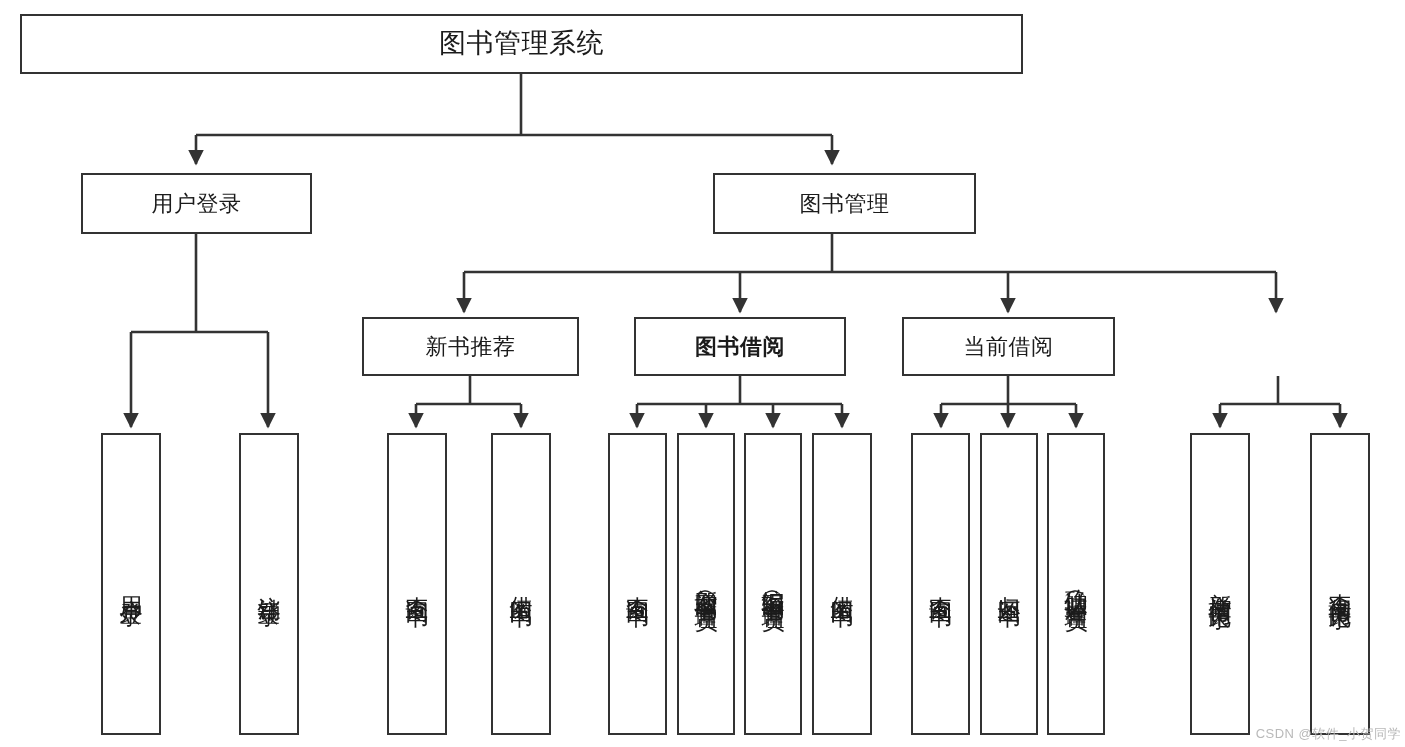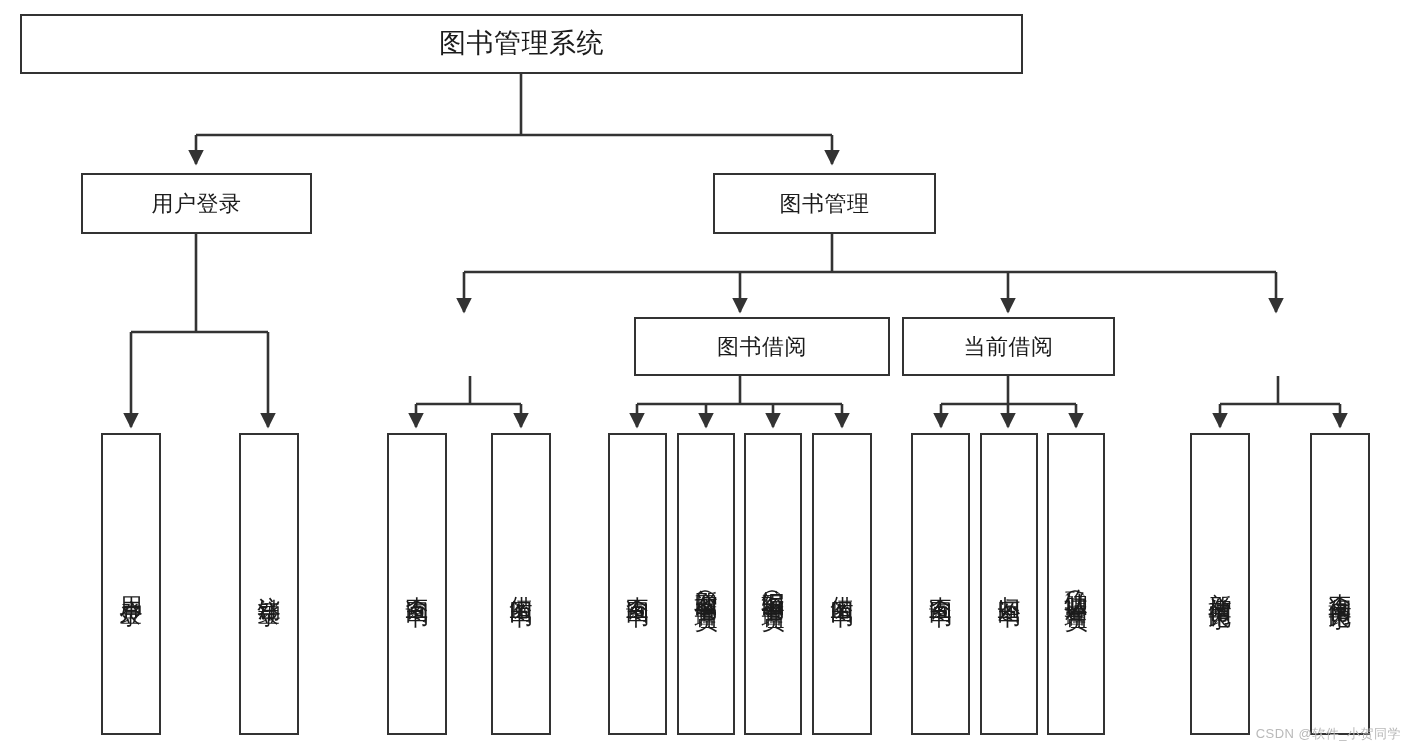--- a/index.html
+++ b/index.html
@@ -134,26 +134,29 @@
   </svg>
 
   <div class="node horiz root" style="left:20px; top:14px; width:1003px; height:60px;">
     <span class="label">图书管理系统</span>
   </div>
 
   <div class="node horiz" style="left:81px; top:173px; width:231px; height:61px;">
     <span class="label">用户登录</span>
   </div>
 
-  <div class="node horiz" style="left:713px; top:173px; width:223px; height:61px;">
+  <div class="node horiz" style="left:713px; top:173px; width:263px; height:61px;">
     <span class="label">图书管理</span>
   </div>
 
-
-  <div class="node horiz" style="left:634px; top:317px; width:256px; height:59px;">
+  <div class="node horiz" style="left:362px; top:317px; width:217px; height:59px;">
+    <span class="label">新书推荐</span>
+  </div>
+
+  <div class="node horiz" style="left:634px; top:317px; width:212px; height:59px;font-weight:bold;">
     <span class="label">图书借阅</span>
   </div>
 
   <div class="node horiz" style="left:902px; top:317px; width:213px; height:59px;">
     <span class="label">当前借阅</span>
   </div>
 
 
   <div class="node vert" style="left:101px; top:433px; width:60px; height:302px;">
     <span class="label">用户登录</span>

